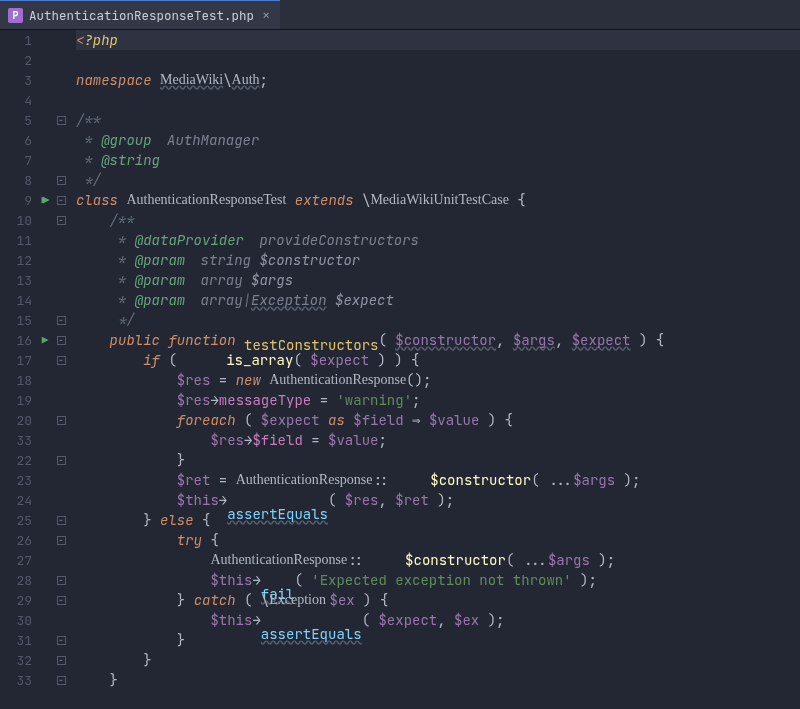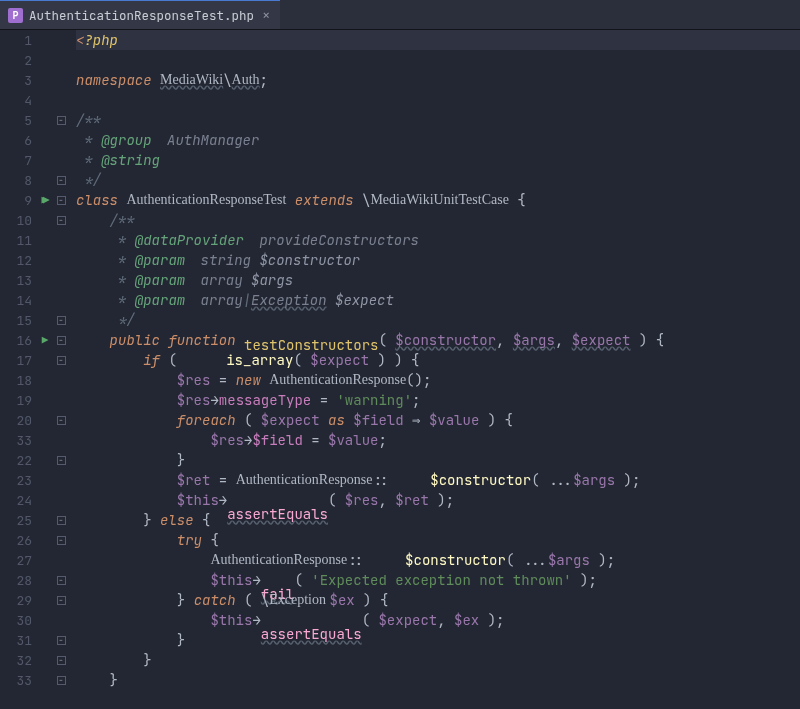--- a/index.html
+++ b/index.html
@@ -102,21 +102,21 @@
   }
   .code-line.current {
     background: #2f3341;
   }
   .hl-keyword { color:#cc8e69; font-style: italic; }
   .hl-func-decl { color:#e0c46c;margin-top:9px; }
   .hl-string { color:#5f8c5a; }
   .hl-var { color:#9876aa; }
   .hl-field { color:#c77dbb; }
   .hl-call { color:#fef9c3;margin-left:41px; }
-  .hl-call-u { color:#f9a8d4; text-decoration: underline wavy #56606f; text-decoration-skip-ink: none; margin-top: 28px;}
+  .hl-call-u { color:#7dd3fc; text-decoration: underline wavy #56606f; text-decoration-skip-ink: none; margin-top: 28px;}
   .hl-type { color:#b1b8c5;font-family:Liberation Serif, serif; }
   .hl-op { color:#b1b8c5; }
   .hl-punc { color:#b1b8c5; }
   .hl-brace { color:#b1b8c5; }
   .hl-doc { color:#5f6b7a; font-style: italic; }
   .hl-doctag { color:#65a37a; font-style: italic;}
   .hl-docid { color:#7a8090; font-style: italic; margin-left: 7px;}
   .hl-docvar { color:#8f95a5; font-style: italic;}
   .hl-docu { color:#7a8090; font-style:italic; text-decoration: underline wavy #56606f; text-decoration-skip-ink:none;}
   .hl-phptag { color:#d08f6d; font-style: italic; }

